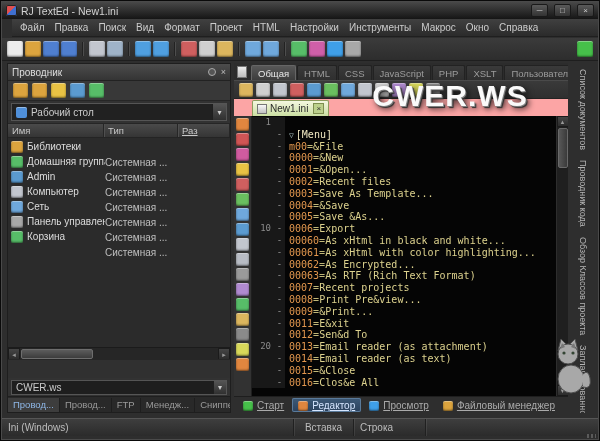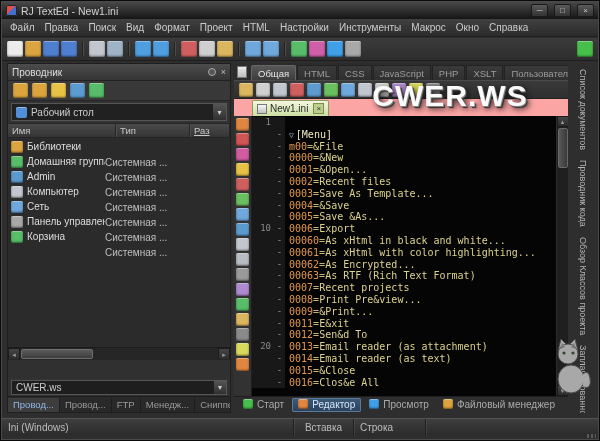--- a/index.html
+++ b/index.html
@@ -7,21 +7,21 @@
   body{font-family:"Liberation Sans",sans-serif;background:#1b1b1b;position:relative;overflow:hidden;}
   .win{position:absolute;inset:0;background:#2e2e2e;border:1px solid #0a0a0a;box-shadow:inset 0 0 0 1px #4a4a4a;}
 
   
   .titlebar{position:absolute;left:1px;top:1px;right:1px;height:17px;background:linear-gradient(#484848,#151515);display:flex;align-items:center;gap:4px;padding:0 4px;}
   .app-icon{width:11px;height:11px;border-radius:2px;background:linear-gradient(135deg,#e05050 50%,#4070d0 50%);box-shadow:inset 0 0 0 1px #222;}
   .title{font-size:10.5px;color:#d2d2d2;flex:1;white-space:nowrap;overflow:hidden;}
   .wbtn{width:17px;height:13px;margin-left:2px;background:linear-gradient(#5a5a5a,#333);border:1px solid #191919;color:#ccc;font-size:8px;line-height:11px;text-align:center;border-radius:2px;}
 
   
-  .menubar{position:absolute;left:1px;top:18px;right:1px;height:18px;background:linear-gradient(#404040,#2b2b2b);display:flex;align-items:center;padding:0 3px;border-bottom:1px solid #1f1f1f;}
+  .menubar{position:absolute;left:11px;top:18px;right:1px;height:18px;background:linear-gradient(#404040,#2b2b2b);display:flex;align-items:center;padding:0 3px;border-bottom:1px solid #1f1f1f;}
   .menu-item{font-size:10px;color:#cccccc;padding:2px 5px;white-space:nowrap;}
 
   
   .toolbar{position:absolute;left:1px;top:37px;right:1px;height:23px;background:linear-gradient(#3b3b3b,#2d2d2d);display:flex;align-items:center;gap:2px;padding:0 5px;border-bottom:1px solid #1e1e1e;}
   .icon{border-radius:2px;box-shadow:inset 0 1px 0 rgba(255,255,255,.35),inset 0 -1px 2px rgba(0,0,0,.5);}
   .tb-icon{width:16px;height:16px;}
   .tb-sep{width:2px;height:14px;background:#222;border-right:1px solid #4d4d4d;margin:0 3px;}
   .tb-icon.right{margin-left:auto;}
 
   
@@ -31,21 +31,21 @@
   .pin-icon{width:8px;height:8px;border:1px solid #aaa;border-radius:50%;margin-right:5px;background:#555;}
   .panel-x{font-size:9px;color:#bbb;line-height:9px;}
   .panel-toolbar{height:20px;flex:none;display:flex;align-items:center;gap:4px;padding:0 5px;background:#383838;border-bottom:1px solid #262626;}
   .pt-icon{width:15px;height:15px;}
   .combo{height:18px;flex:none;margin:2px 3px;background:#212121;border:1px solid #555;display:flex;align-items:center;font-size:10px;color:#ccc;}
   .combo-icon{width:11px;height:11px;margin:0 4px;border-radius:2px;background:#4f8fd9;box-shadow:inset 0 1px 0 rgba(255,255,255,.4);}
   .combo-text{flex:1;white-space:nowrap;overflow:hidden;}
   .combo-arrow{width:14px;align-self:stretch;background:linear-gradient(#545454,#303030);border-left:1px solid #1f1f1f;color:#ccc;font-size:8px;display:flex;align-items:center;justify-content:center;}
   .cols{height:15px;flex:none;display:flex;background:linear-gradient(#4a4a4a,#353535);border-top:1px solid #262626;border-bottom:1px solid #242424;font-size:9.5px;color:#c8c8c8;}
   .col{padding:1px 4px;border-right:1px solid #262626;box-shadow:1px 0 0 #4f4f4f;white-space:nowrap;overflow:hidden;}
-  .col-0{width:108px;} .col-1{width:74px;} .col-2{flex:1;text-decoration:underline;}
+  .col-0{width:96px;} .col-1{width:74px;} .col-2{flex:1;text-decoration:underline;}
   .ex-list{flex:1;background:#2b2b2b;overflow:hidden;padding-top:1px;}
   .ex-row{height:15px;display:flex;align-items:center;font-size:10px;color:#dddddd;}
   .row-icon{width:12px;height:12px;margin:0 4px 0 3px;flex:none;}
   .ex-name{width:78px;white-space:nowrap;overflow:hidden;flex:none;}
   .ex-type{width:74px;color:#bfbfbf;white-space:nowrap;overflow:hidden;flex:none;margin-top:32px;}
   .hscroll{height:12px;flex:none;background:#262626;border-top:1px solid #1b1b1b;display:flex;align-items:center;}
   .hs-btn{width:12px;height:12px;font-size:7px;color:#999;text-align:center;line-height:12px;background:linear-gradient(#454545,#2c2c2c);border:1px solid #1b1b1b;}
   .hs-btn.right{margin-left:auto;}
   .hs-thumb{width:72px;height:10px;margin-left:1px;background:linear-gradient(#5c5c5c,#3c3c3c);border:1px solid #6e6e6e;border-radius:2px;}
   .panel-gap{height:19px;flex:none;background:#303030;border-top:1px solid #262626;}
@@ -79,21 +79,21 @@
   .fold{color:#9ab0b0;font-size:8px;margin-right:2px;}
   .sec{color:#f0e8c2;}
   .k{color:#e2974e;}
   .eq{color:#c2b878;}
   .v{color:#ddd28e;}
   .vscroll{width:12px;flex:none;background:#1f1f1f;border-left:1px solid #2d2d2d;display:flex;flex-direction:column;align-items:center;}
   .vs-btn{width:12px;height:11px;flex:none;font-size:6px;color:#999;text-align:center;line-height:11px;background:linear-gradient(#454545,#2c2c2c);border:1px solid #1b1b1b;}
   .vs-btn.down{margin-top:auto;}
   .vs-thumb{width:10px;height:40px;flex:none;margin-top:1px;background:linear-gradient(90deg,#585858,#3a3a3a);border:1px solid #6a6a6a;border-radius:2px;}
   .view-tabs{height:17px;flex:none;background:#2e2e2e;border-top:1px solid #1e1e1e;display:flex;align-items:center;gap:2px;padding-left:3px;}
-  .view-tabs .tab{display:flex;align-items:flex-start;gap:4px;font-size:10px;color:#aaa;padding:1px 6px;height:14px;border-radius:2px;white-space:nowrap;}
+  .view-tabs .tab{display:flex;align-items:flex-end;gap:4px;font-size:10px;color:#aaa;padding:1px 6px;height:14px;border-radius:2px;white-space:nowrap;text-decoration:underline;}
   .view-tabs .tab.active{background:linear-gradient(#3d5a78,#2b415c);color:#d6e6ff;box-shadow:inset 0 0 0 1px #5a7a9a;}
   .tab-icon{width:10px;height:10px;flex:none;}
 
   
   .side-strip{position:absolute;right:5px;top:62px;width:23px;height:350px;background:#2e2e2e;display:flex;flex-direction:column;align-items:center;gap:10px;padding-top:6px;overflow:hidden;}
   .side-tab{writing-mode:vertical-rl;font-size:9px;color:#b5b5b5;white-space:nowrap;}
 
   
   .watermark{position:absolute;left:336px;top:78px;width:226px;text-align:center;font-size:30px;font-weight:bold;color:#fafafa;letter-spacing:1px;z-index:40;text-shadow:1px 1px 0 #808080,2px 2px 1px #303030,3px 3px 6px rgba(0,0,0,.85);}
   .cat{position:absolute;left:548px;top:336px;z-index:41;}

